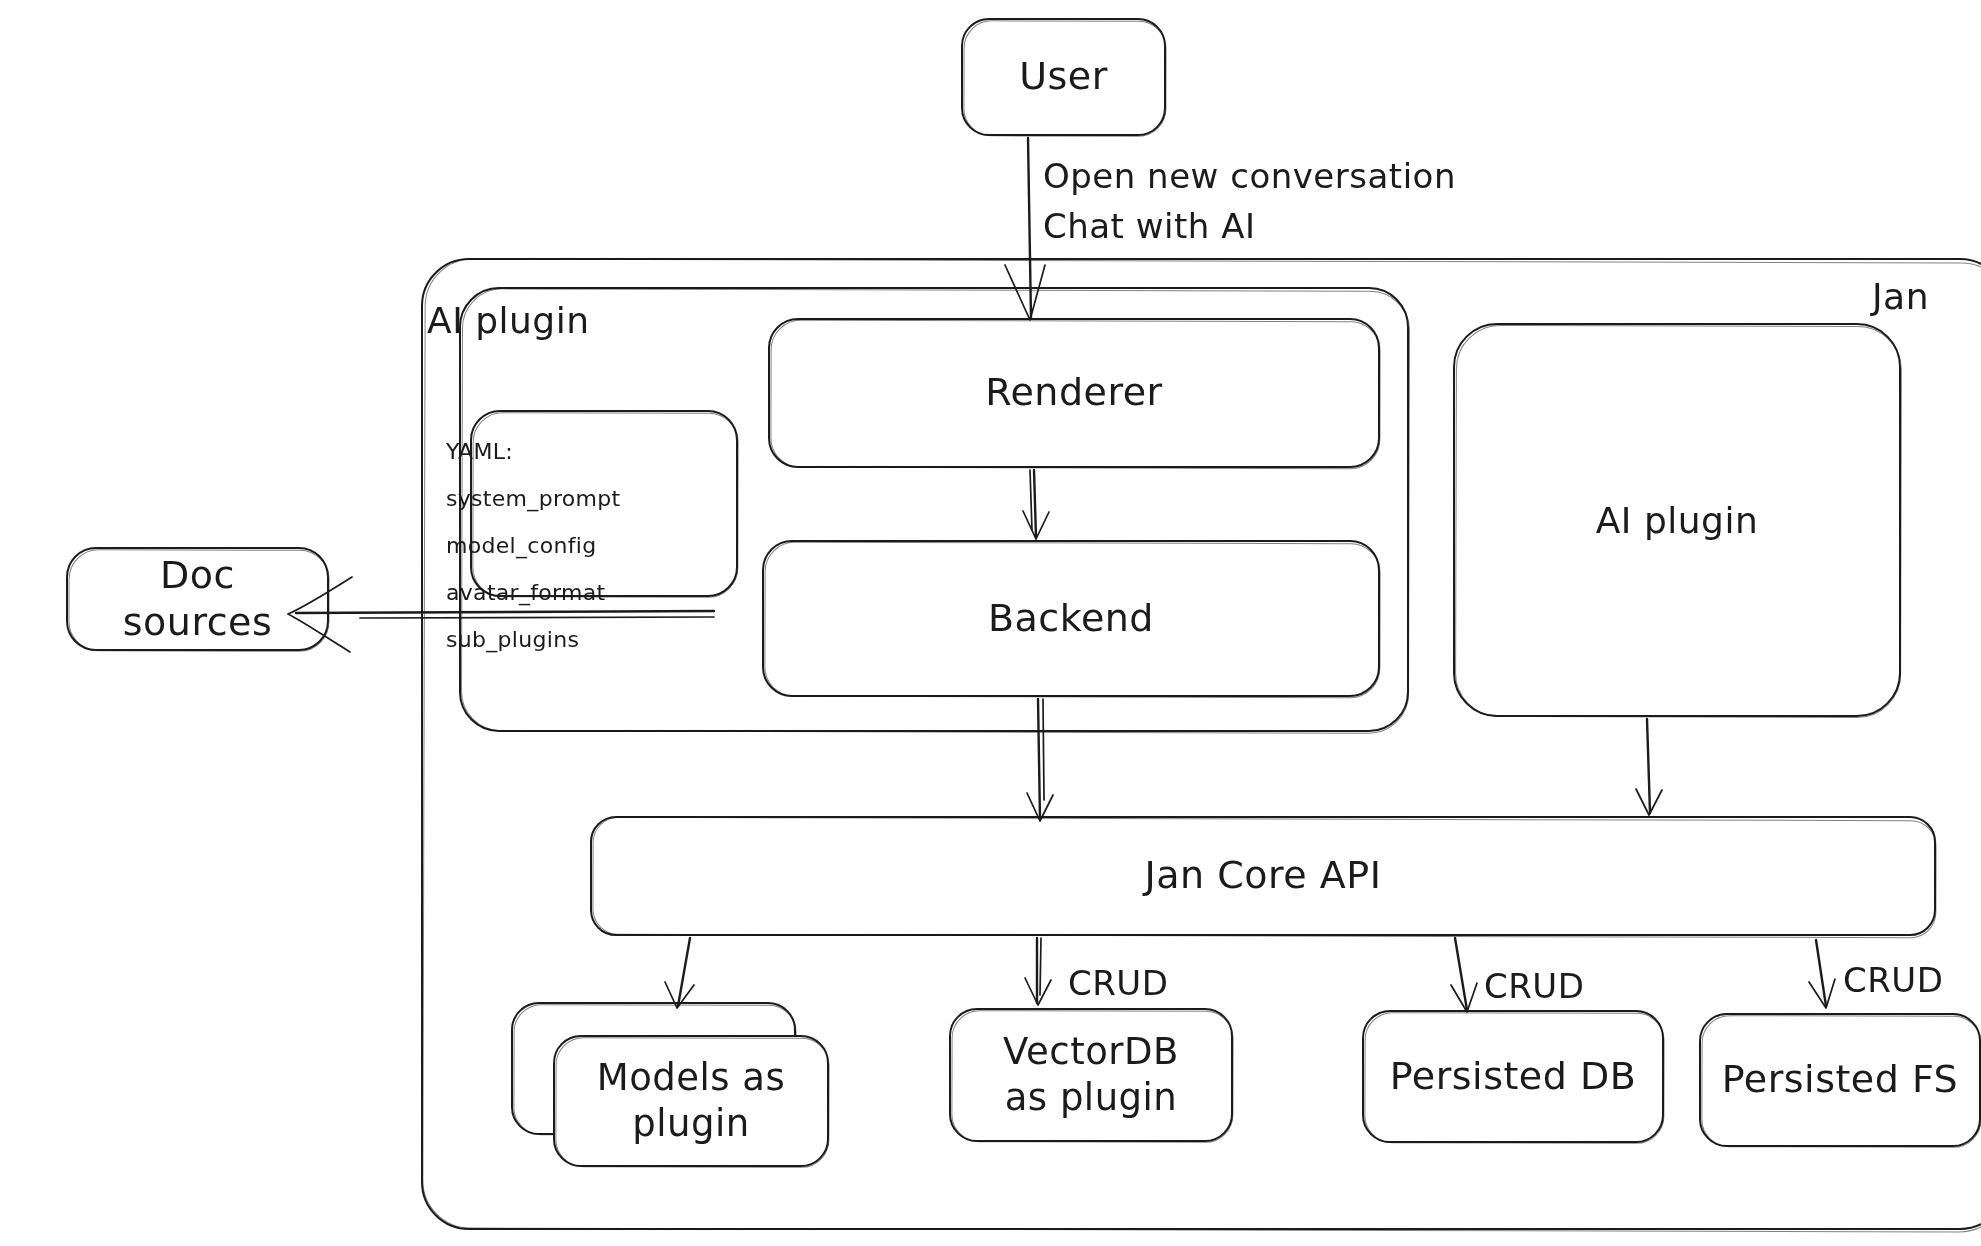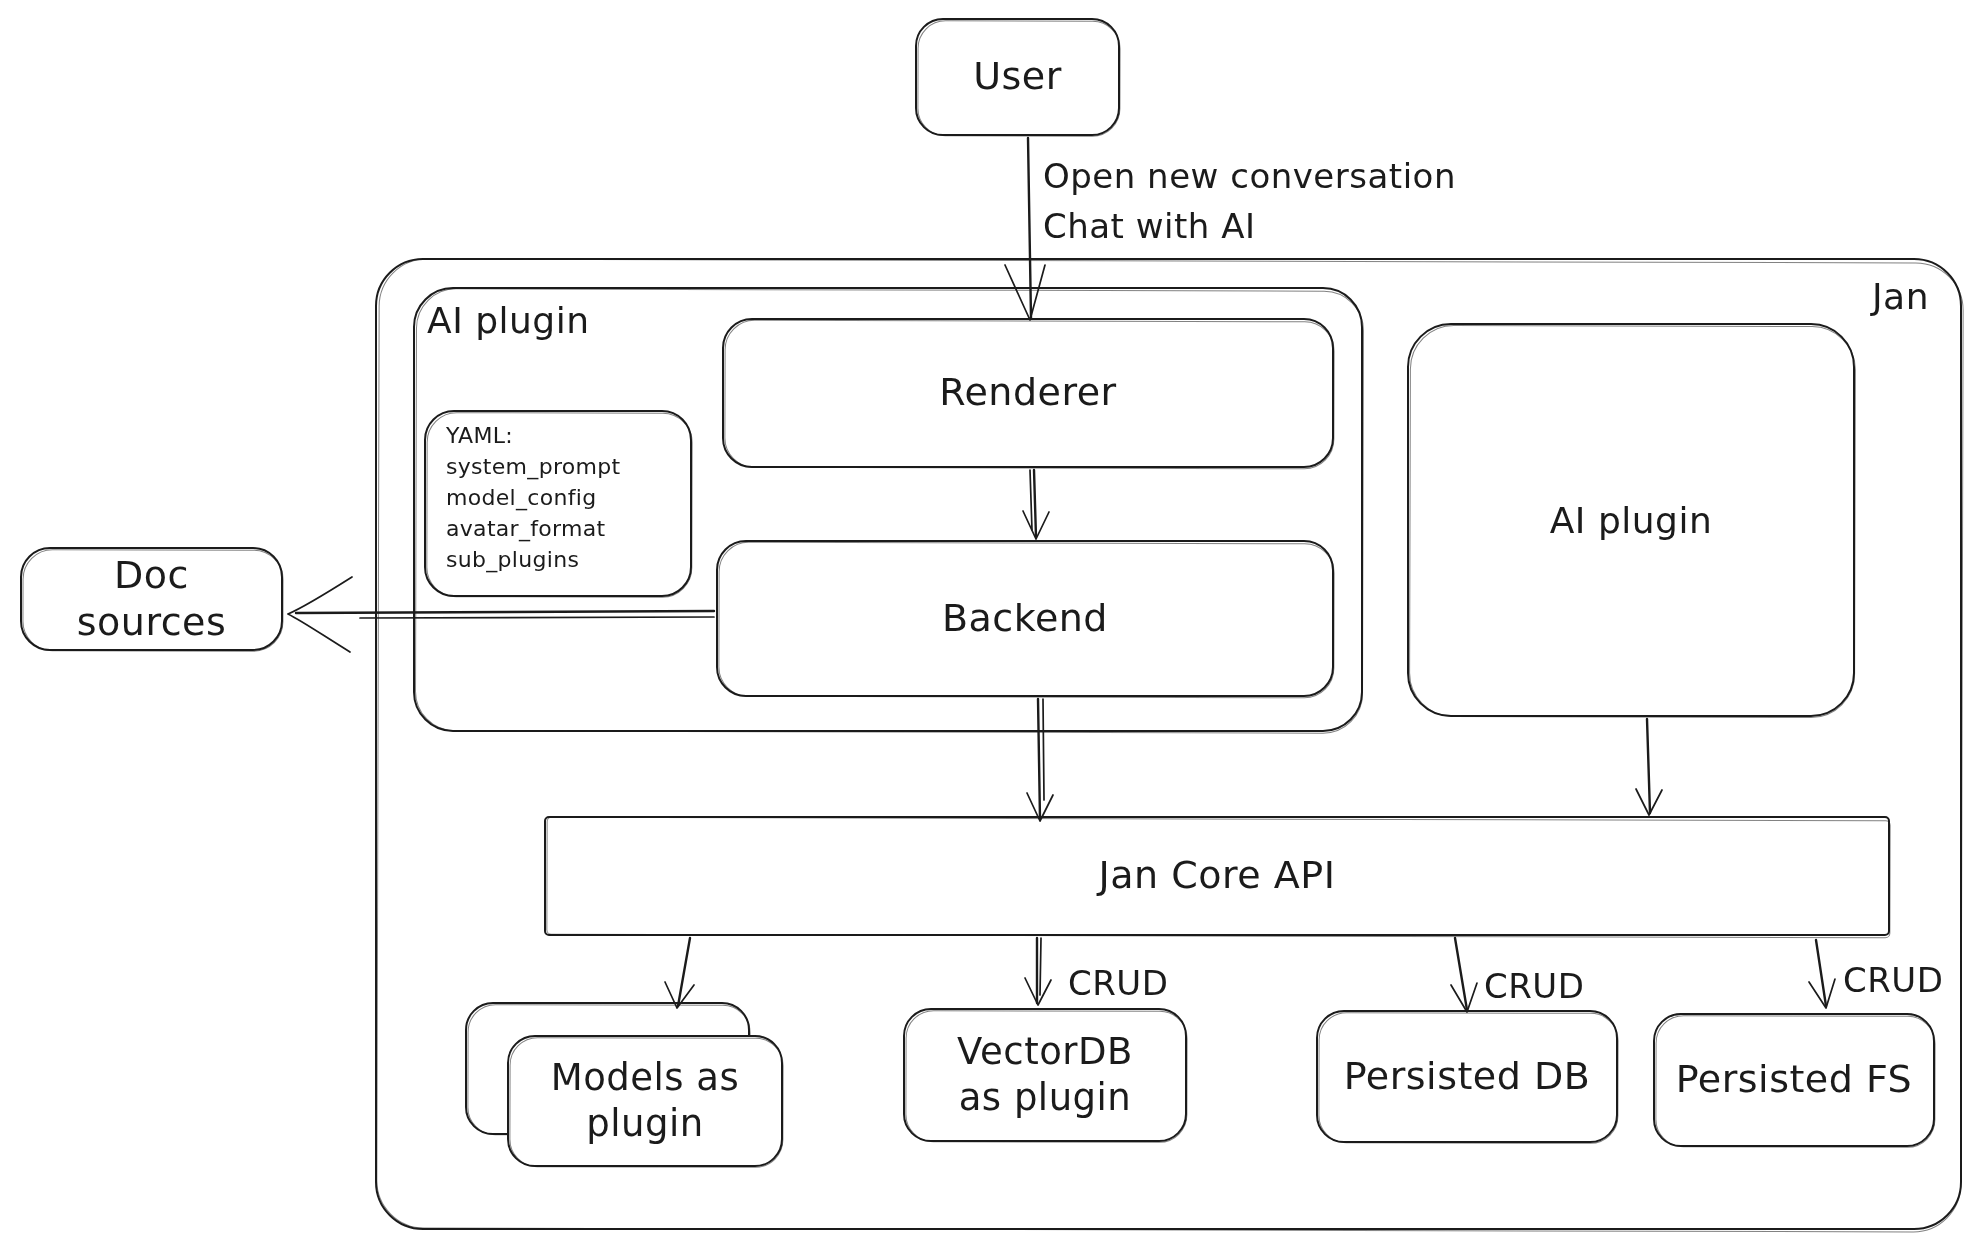--- a/index.html
+++ b/index.html
@@ -14,20 +14,21 @@
     font-family:"DejaVu Sans","Liberation Sans",sans-serif;
     color:var(--ink);
     overflow:hidden;
   }
   .box{
     position:absolute;
     border:2.6px solid var(--ink);
     border-radius:32px;
     background:transparent;
     box-sizing:border-box;
+    margin-left:46px;
   }
   
   .box::before{
     content:"";
     position:absolute;
     inset:-1px;
     border:1.4px solid rgba(27,27,27,.55);
     border-radius:inherit;
     transform:rotate(.15deg) translate(1.5px,1.5px);
     pointer-events:none;
@@ -60,21 +61,21 @@
     letter-spacing:.5px;
     color:var(--ink);
   }
   .note-text{
     position:absolute;
     left:446px;top:420px;
     font-size:22px;
     line-height:31px;
     letter-spacing:.3px;
   }
-  .note-text div{white-space:nowrap;}
+  .note-text div{white-space:nowrap;margin-top:16px;}
   #arrows{
     position:absolute;
     left:0;top:0;
     pointer-events:none;
   }
   #arrows path{
     fill:none;
     stroke:var(--ink);
     stroke-width:2.4;
     stroke-linecap:round;
@@ -115,21 +116,21 @@
   </div>
 
   <div class="box" style="left:1407px;top:323px;width:448px;height:394px;border-radius:44px;">
     <div class="center-lbl" style="font-size:36px;">AI plugin</div>
   </div>
 
   <div class="box" style="left:20px;top:547px;width:263px;height:104px;border-radius:30px;">
     <div class="center-lbl">Doc sources</div>
   </div>
 
-  <div class="box" style="left:544px;top:816px;width:1346px;height:120px;border-radius:5px;">
+  <div class="box" style="left:544px;top:816px;width:1346px;height:120px;border-radius:26px;">
     <div class="center-lbl">Jan Core API</div>
   </div>
 
   <div class="box" style="left:465px;top:1002px;width:285px;height:133px;border-radius:28px;"></div>
   <div class="box filled" style="left:507px;top:1035px;width:276px;height:132px;border-radius:28px;">
     <div class="center-lbl" style="font-size:37px;padding:0 30px;">Models as plugin</div>
   </div>
 
   <div class="box" style="left:903px;top:1008px;width:284px;height:134px;border-radius:28px;text-decoration:underline;">
     <div class="center-lbl" style="font-size:37px;padding:0 28px;">VectorDB as plugin</div>

